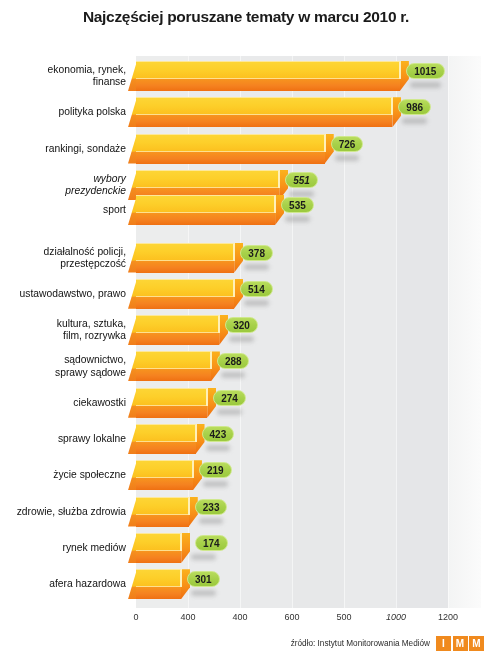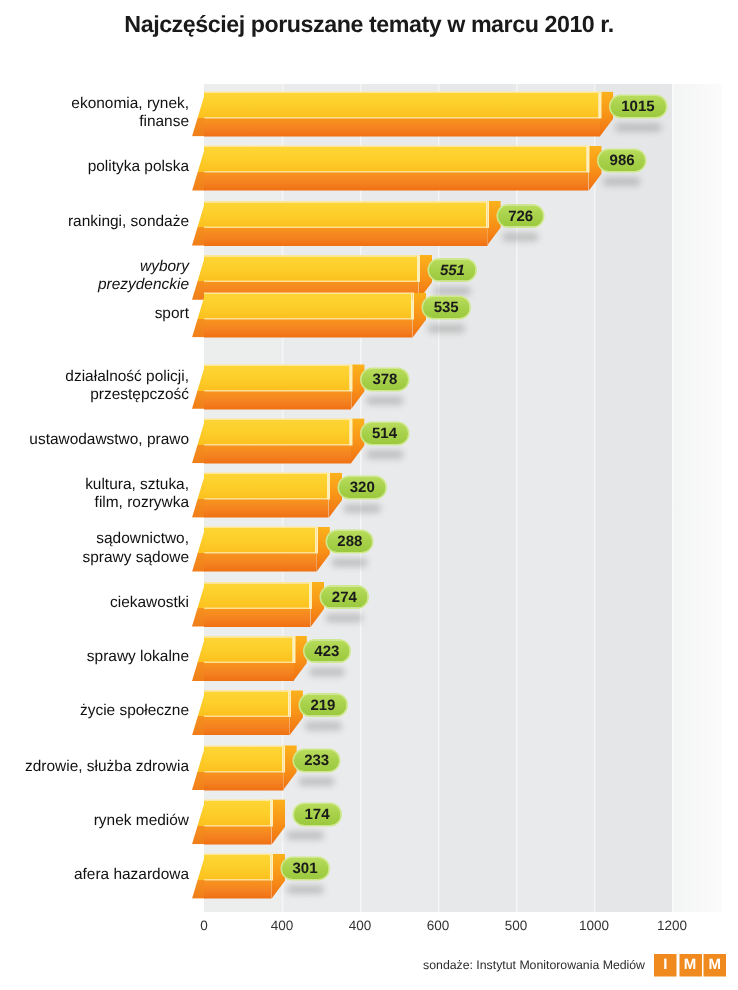--- a/index.html
+++ b/index.html
@@ -403,24 +403,24 @@
       </div>
     </div>
 </div>
 
 <div id="x-axis">
     <div class="tick" style="left: 136px;">0</div>
     <div class="tick" style="left: 188px;">400</div>
     <div class="tick" style="left: 240px;">400</div>
     <div class="tick" style="left: 292px;">600</div>
     <div class="tick" style="left: 344px;">500</div>
-    <div class="tick" style="left: 396px;">1000</div>
+    <div class="tick" style="left: 396px; font-style: italic;">1000</div>
     <div class="tick" style="left: 448px;">1200</div>
   </div>
 
 <div id="source-row">
-  <span id="source-text">sondaże: Instytut Monitorowania Mediów</span>
+  <span id="source-text">źródło: Instytut Monitorowania Mediów</span>
   <span id="imm-logo">
       <span>I</span>
       <span>M</span>
       <span>M</span>
     </span>
 </div>
 
 </body></html>

